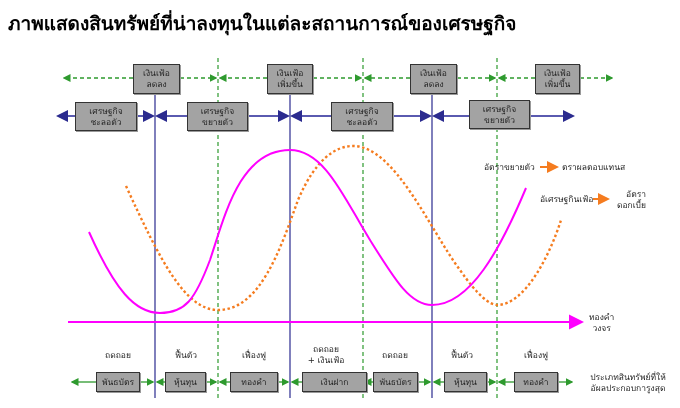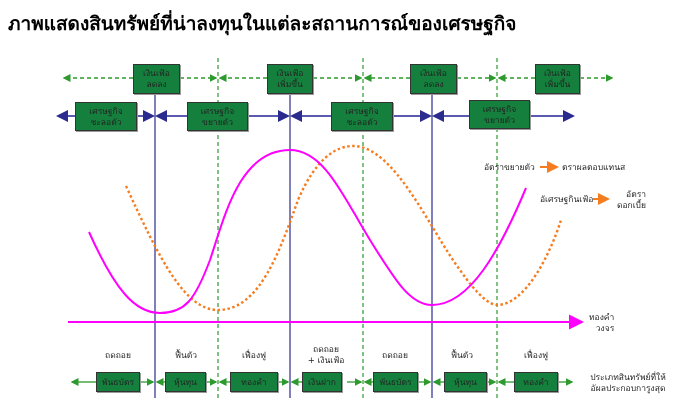--- a/index.html
+++ b/index.html
@@ -1,24 +1,24 @@
 <!DOCTYPE html>
 <html><head>
 <meta charset="utf-8">
 <style>
   html, body { margin: 0; padding: 0; background: #ffffff; }
   body { width: 680px; height: 408px; position: relative; overflow: hidden;
          font-family: "DejaVu Sans", "Liberation Sans", sans-serif; }
   .title { position: absolute; left: 8px; top: 8px; font-size: 19px; font-weight: bold; color: #000; white-space: nowrap; }
   svg.diagram { position: absolute; left: 0; top: 0; }
-  .box { position: absolute; background: #15803d; border: 1.5px solid #333; box-sizing: border-box;
+  .box { position: absolute; background: #a3a3a3; border: 1.5px solid #333; box-sizing: border-box;
          display: flex; flex-direction: column; align-items: center; justify-content: center;
          font-size: 8.5px; line-height: 11px; color: #222; text-align: center; box-shadow: 1px 1px 0 #999; }
   .lbl { position: absolute; font-size: 8.5px; line-height: 11px; color: #222; text-align: center; white-space: nowrap; }
-  .lbl-left { text-align: right; }
+  .lbl-left { text-align: center; }
 </style>
 </head>
 <body>
 
 <div class="title">ภาพแสดงสินทรัพย์ที่น่าลงทุนในแต่ละสถานการณ์ของเศรษฐกิจ</div>
 
 <svg class="diagram" width="680" height="408" viewBox="0 0 680 408" xmlns="http://www.w3.org/2000/svg">
   <defs>
     <marker id="ag" markerWidth="6" markerHeight="6" refX="5" refY="3" orient="auto">
         <path d="M0,0 L6,3 L0,6 z" fill="#2e9a2e"></path>
@@ -173,21 +173,21 @@
 
 <div class="box" style="left:96px;top:372px;width:44px;height:20px;">
     <span>พันธบัตร</span>
   </div>
 <div class="box" style="left:165px;top:372px;width:41px;height:20px;">
     <span>หุ้นทุน</span>
   </div>
 <div class="box" style="left:230px;top:372px;width:48px;height:20px;">
     <span>ทองคำ</span>
   </div>
-<div class="box" style="left:302px;top:372px;width:40px;height:20px;">
+<div class="box" style="left:302px;top:372px;width:65px;height:20px;">
     <span>เงินฝาก</span>
   </div>
 <div class="box" style="left:373px;top:372px;width:45px;height:20px;">
     <span>พันธบัตร</span>
   </div>
 <div class="box" style="left:444px;top:372px;width:43px;height:20px;">
     <span>หุ้นทุน</span>
   </div>
 <div class="box" style="left:514px;top:372px;width:44px;height:20px;">
     <span>ทองคำ</span>

